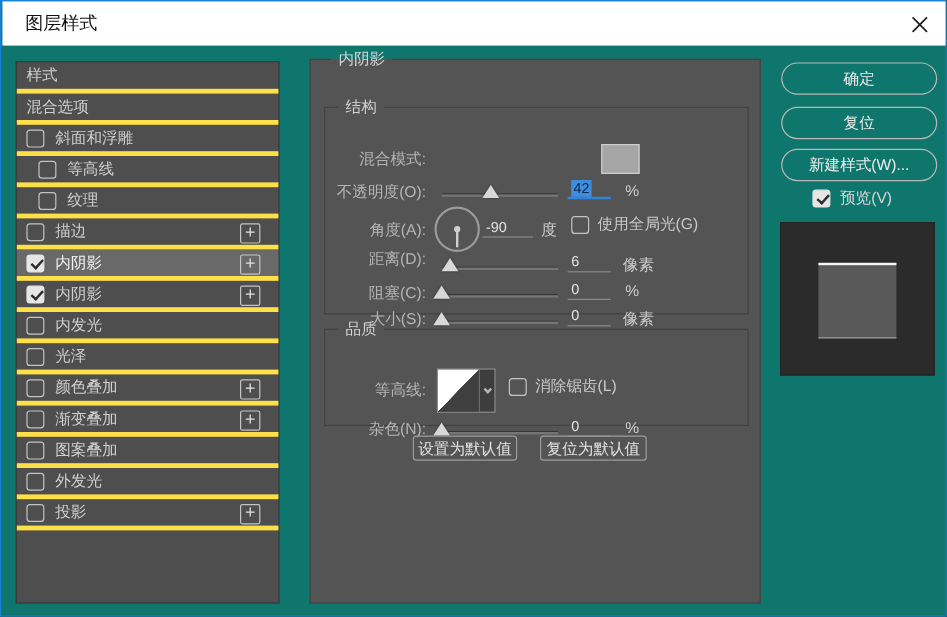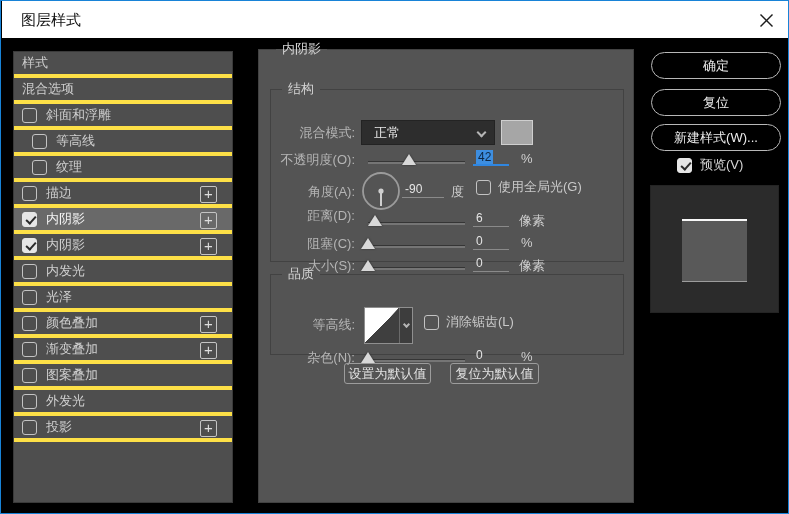--- a/index.html
+++ b/index.html
@@ -1,21 +1,21 @@
 <!DOCTYPE html>
 <html><head>
 <meta charset="utf-8">
 <style>
   * { margin:0; padding:0; box-sizing:border-box; }
   html,body { background:#222; }
   body { font-family:"Liberation Sans","DejaVu Sans",sans-serif; }
 
   .window {
     position:relative; width:789px; height:514px;
-    background:#000000; border:1px solid #1883d7; overflow:hidden;
+    background:#0f766e; border:1px solid #1883d7; overflow:hidden;
     font-size:13px; color:#d0d0d0;
   }
 
   
   .titlebar { position:absolute; left:1px; top:0; width:787px; height:37px; background:#ffffff; }
   .titlebar .title { position:absolute; left:19px; top:0; line-height:37px; font-size:15px; color:#111; }
   .close-btn { position:absolute; right:10px; top:6px; width:26px; height:26px; display:flex; align-items:center; justify-content:center; cursor:default; }
 
   
   .sidebar { position:absolute; left:12px; top:50px; width:220px; height:452px;
@@ -178,24 +178,20 @@
     <div class="sb-filler"></div>
   </div>
 
   <fieldset class="panel">
     <legend>内阴影</legend>
 
     <fieldset class="group group-structure">
       <legend>结构</legend>
 
       <span class="flabel" style="top:26px">混合模式:</span>
-      <div class="dropdown" style="left:90px; top:22px; width:134px">
-        <span>正常</span>
-        <span class="chev"></span>
-      </div>
       <div class="swatch" style="left:230px; top:22px"></div>
 
       <span class="flabel" style="top:53px">不透明度(O):</span>
       <div class="slider" style="left:97px; top:53px">
         <div class="track"></div>
         <div class="thumb" style="left: calc(42% - 7px);"></div>
       </div>
       <div class="valfield sel" style="left:202px; top:52px">
         <span class="selbg">42</span>
       </div>

